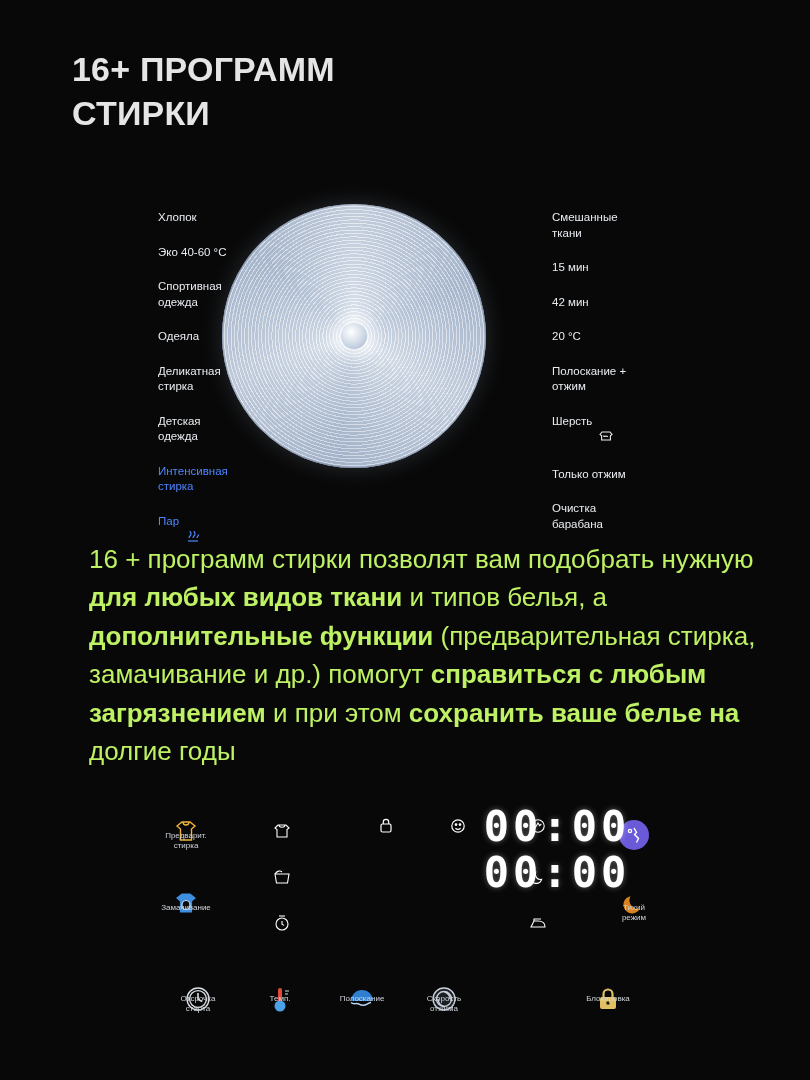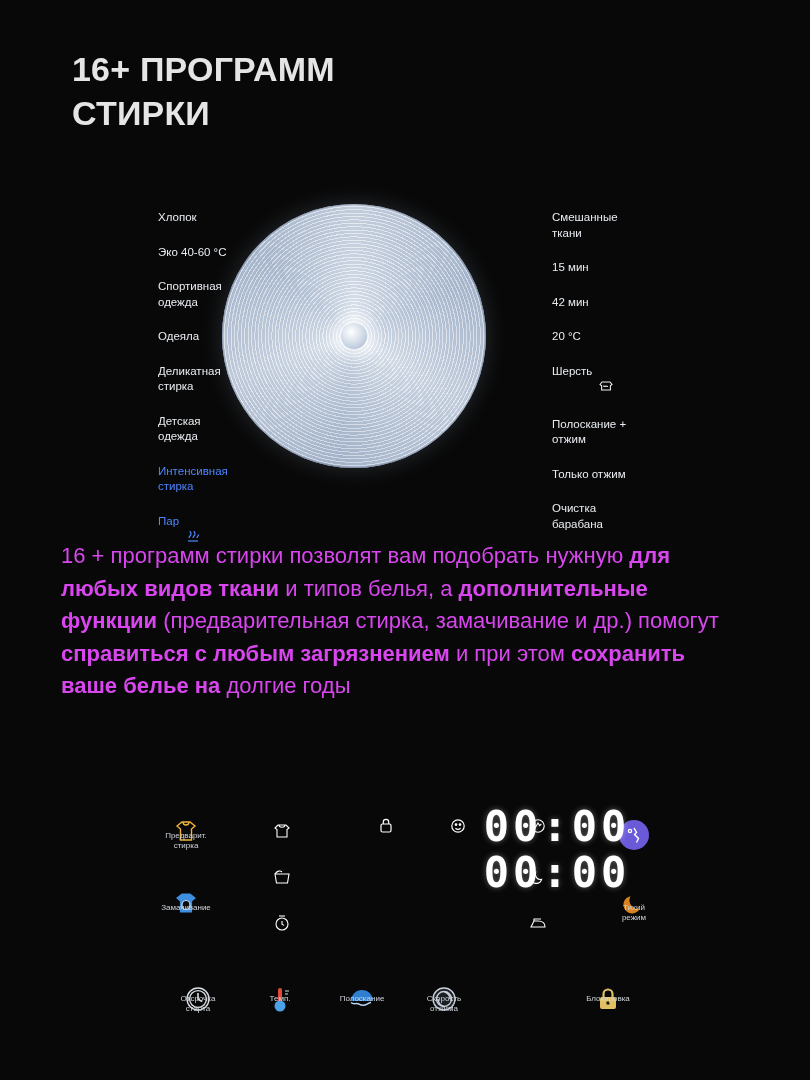--- a/index.html
+++ b/index.html
@@ -84,25 +84,25 @@
     display: flex;
     align-items: flex-start;
     gap: 6px;
   }
   .prog-item.accent { color: #4d86ff; }
   .prog-mini-icon { display: inline-block; vertical-align: -2px; }
 
   
   .para {
     position: absolute;
-    left: 61px; top: 540px;
+    left: 89px; top: 540px;
     width: 676px;
-    font-size: 22px;
+    font-size: 26px;
     line-height: 1.48;
-    color: #d946ef;
+    color: #bef264;
   }
   .para b { font-weight: bold; }
 
   
   .panel {
     position: absolute;
     left: 0; top: 772px;
     width: 810px; height: 250px;
   }
   .panel-row-top {
@@ -222,31 +222,31 @@
       <div class="prog-item">
         <span>15 мин</span>
       </div>
       <div class="prog-item">
         <span>42 мин</span>
       </div>
       <div class="prog-item">
         <span>20 °C</span>
       </div>
       <div class="prog-item">
+        <span>Полоскание +
+отжим</span>
+      </div>
+      <div class="prog-item">
         <span>Шерсть</span>
         <span class="prog-mini-icon">
           <svg width="16" height="14" viewBox="0 0 16 14" fill="none" stroke="#e9edf2" stroke-width="1.1">
             <path d="M2 5.5l2-2.5h8l2 2.5-1.6 1.2V11H3.6V6.7z"></path>
             <path d="M5 7.2c.8-.6 1.6.6 2.4 0s1.6.6 2.4 0"></path>
           </svg>
         </span>
-      </div>
-      <div class="prog-item">
-        <span>Полоскание +
-отжим</span>
       </div>
       <div class="prog-item">
         <span>Только отжим</span>
       </div>
       <div class="prog-item">
         <span>Очистка
 барабана</span>
       </div>
     </div>
   </div>

